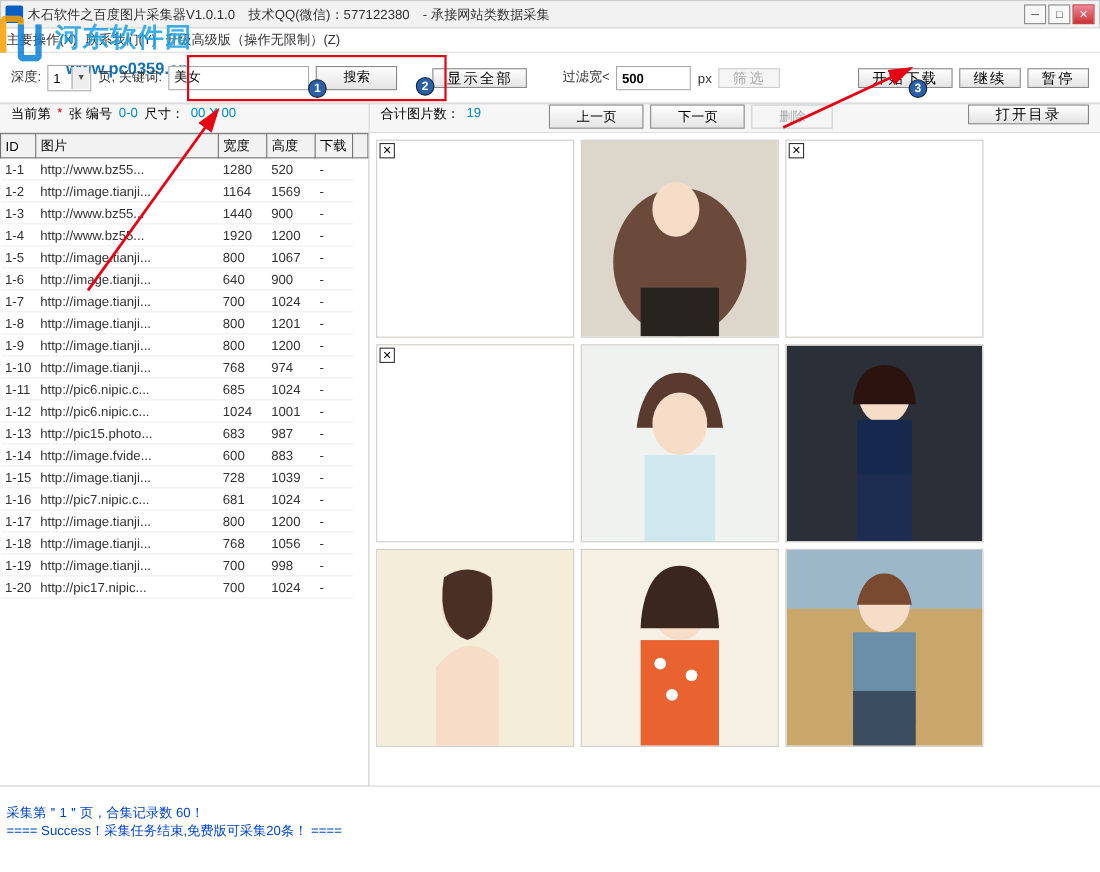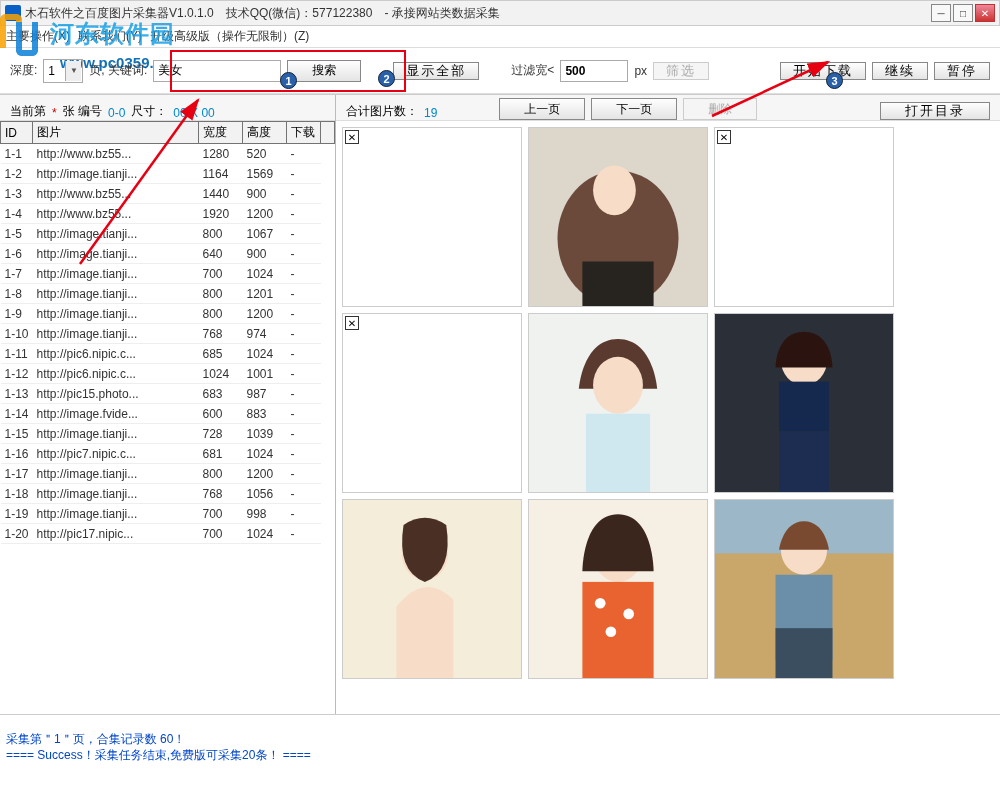--- a/index.html
+++ b/index.html
@@ -28,21 +28,21 @@
 .toolbar .depth-box { width: 40px; height: 24px; border: 1px solid #aaa; display:flex; align-items:center; padding:0 4px; position:relative; }
 .toolbar .depth-box .dd { position:absolute; right:1px; top:1px; width:16px; height:20px; background:#eee; border-left:1px solid #aaa; display:flex;align-items:center;justify-content:center; font-size:8px;color:#555;}
 .btn { height: 18px; padding: 0 12px; border: 1px solid #888; background: linear-gradient(#fefefe,#e4e4e4); cursor: default; display: inline-flex; align-items: center; justify-content:center; font-size: 13px; letter-spacing:2px;}
 .btn.sm { height:22px; font-size:12px; padding:0 24px; letter-spacing:0;}
 .btn.disabled { color: #aaa; border-color:#ccc; background:#f5f5f5; }
 
 .redbox { position: absolute; border: 2px solid #e60012; pointer-events: none; }
 .circ { width: 17px; height: 17px; border-radius: 50%; background: #2a5faa; color: #fff; border: 1px solid #123; display: inline-flex; align-items: center; justify-content: center; font-size: 11px; font-weight: bold; position: absolute; }
 .arrow { position: absolute; pointer-events: none; }
 
-.statusbar { height: 26px; background: #f6f6f6; border-bottom: 1px solid #ddd; display: flex; align-items: flex-end; padding: 0 10px; gap: 6px; }
+.statusbar { height: 26px; background: #f6f6f6; border-bottom: 1px solid #ddd; display: flex; align-items: flex-start; padding: 0 10px; gap: 6px; }
 .statusbar .red { color: #c00; }
 .statusbar .blue { color: #08c; }
 
 .splitpane { display: flex; height: 620px; border-top: 1px solid #ccc;}
 .leftpane { width: 336px; display: flex; flex-direction: column; border-right: 1px solid #bbb; }
 .rightpane { flex: 1; display: flex; flex-direction: column; }
 
 .table { flex:1; overflow:auto; }
 .table table { width: 100%; border-collapse: collapse; font-size: 12px; }
 .table th { background: #f2f2f2; border: 1px solid #737373; height: 22px; text-align: left; padding: 0 4px; font-weight: normal; }

